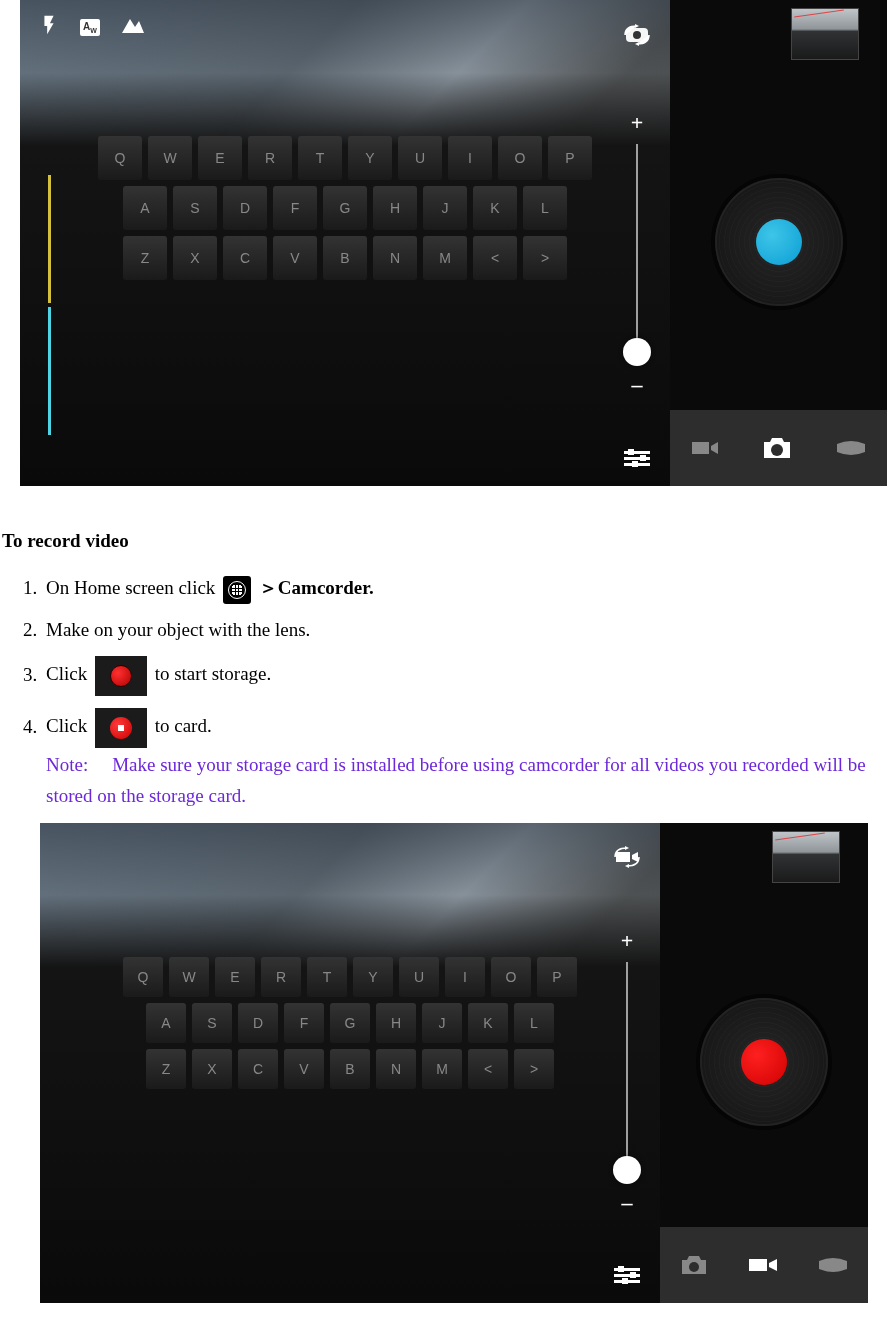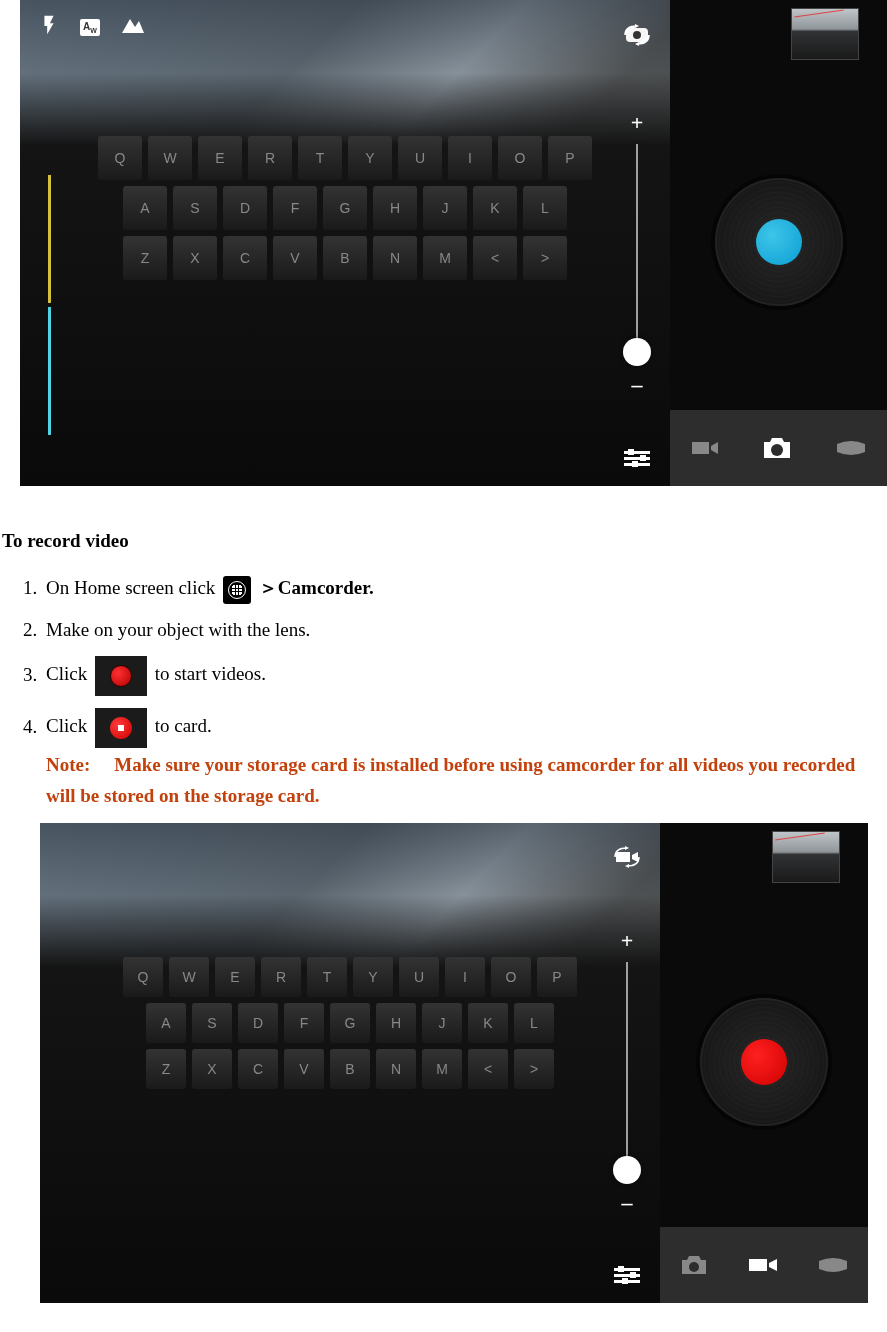--- a/index.html
+++ b/index.html
@@ -265,22 +265,22 @@
       content: "";
       position: absolute;
       top: 50%; left: 50%;
       transform: translate(-50%, -50%);
       width: 6px; height: 6px;
       background: #fff;
     }
     .bold { font-weight: bold; }
     .gt { font-weight: bold; }
     .note {
-      color: #c2410c;
-      font-weight: bold;
+      color: #6d28d9;
+      font-weight: normal;
       margin-top: 2px;
       line-height: 1.6;
     }
     .note .label { margin-right: 24px; }
     
     .screenshot2 { margin-top: 6px; margin-left: 40px; }
     .screenshot2 .viewfinder { width: 620px; height: 480px; }
     .screenshot2 .sidebar { width: 208px; }
     .ss2 { position: relative; }
     .switch-cam-video { font-size: 22px; }
@@ -417,21 +417,21 @@
   <ol class="steps">
     <li>
       <span>On Home screen click </span>
       <span class="inline-icon apps-icon"></span>
       <span class="gt">＞</span><span class="bold">Camcorder.</span>
     </li>
     <li>Make on your object with the lens.</li>
     <li>
       <span>Click </span>
       <span class="inline-icon record-icon start"></span>
-      <span> to start videos.</span>
+      <span> to start storage.</span>
     </li>
     <li>
       <span>Click </span>
       <span class="inline-icon record-icon stop"></span>
       <span> to card.</span>
       <div class="note">
         <span class="label">Note:</span><span>Make sure your storage card is installed before using camcorder for all videos you recorded will be stored on the storage card.</span>
       </div>
     </li>
   </ol>

